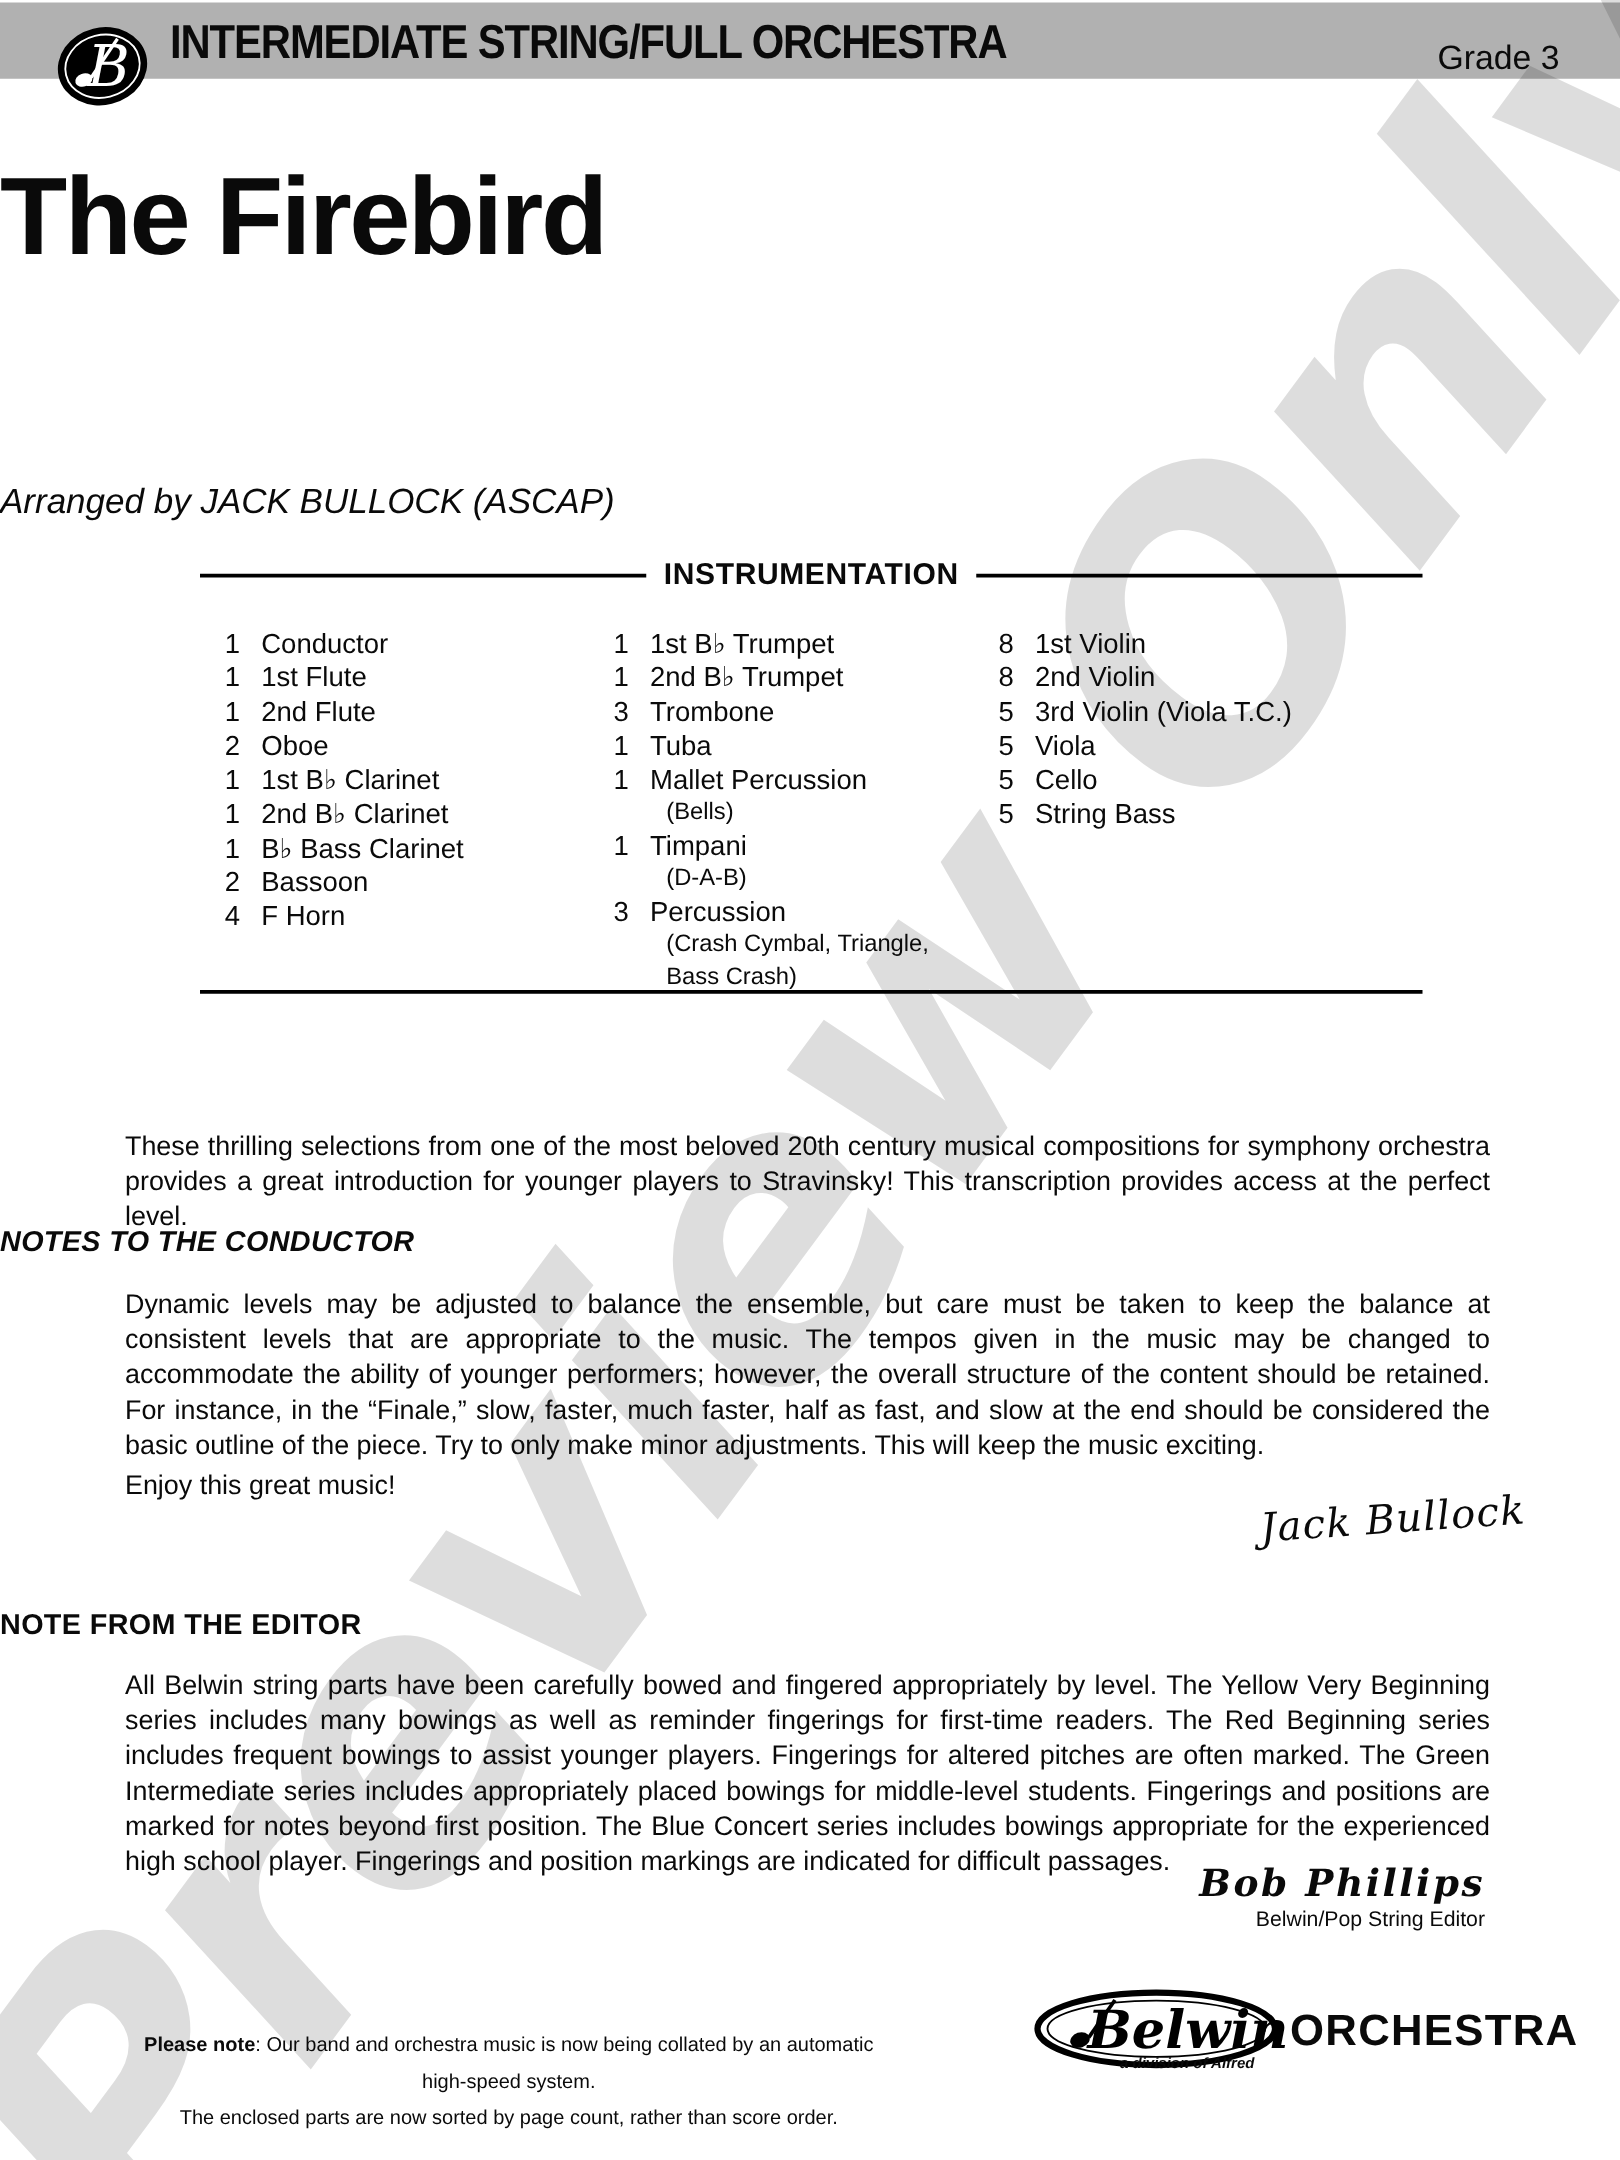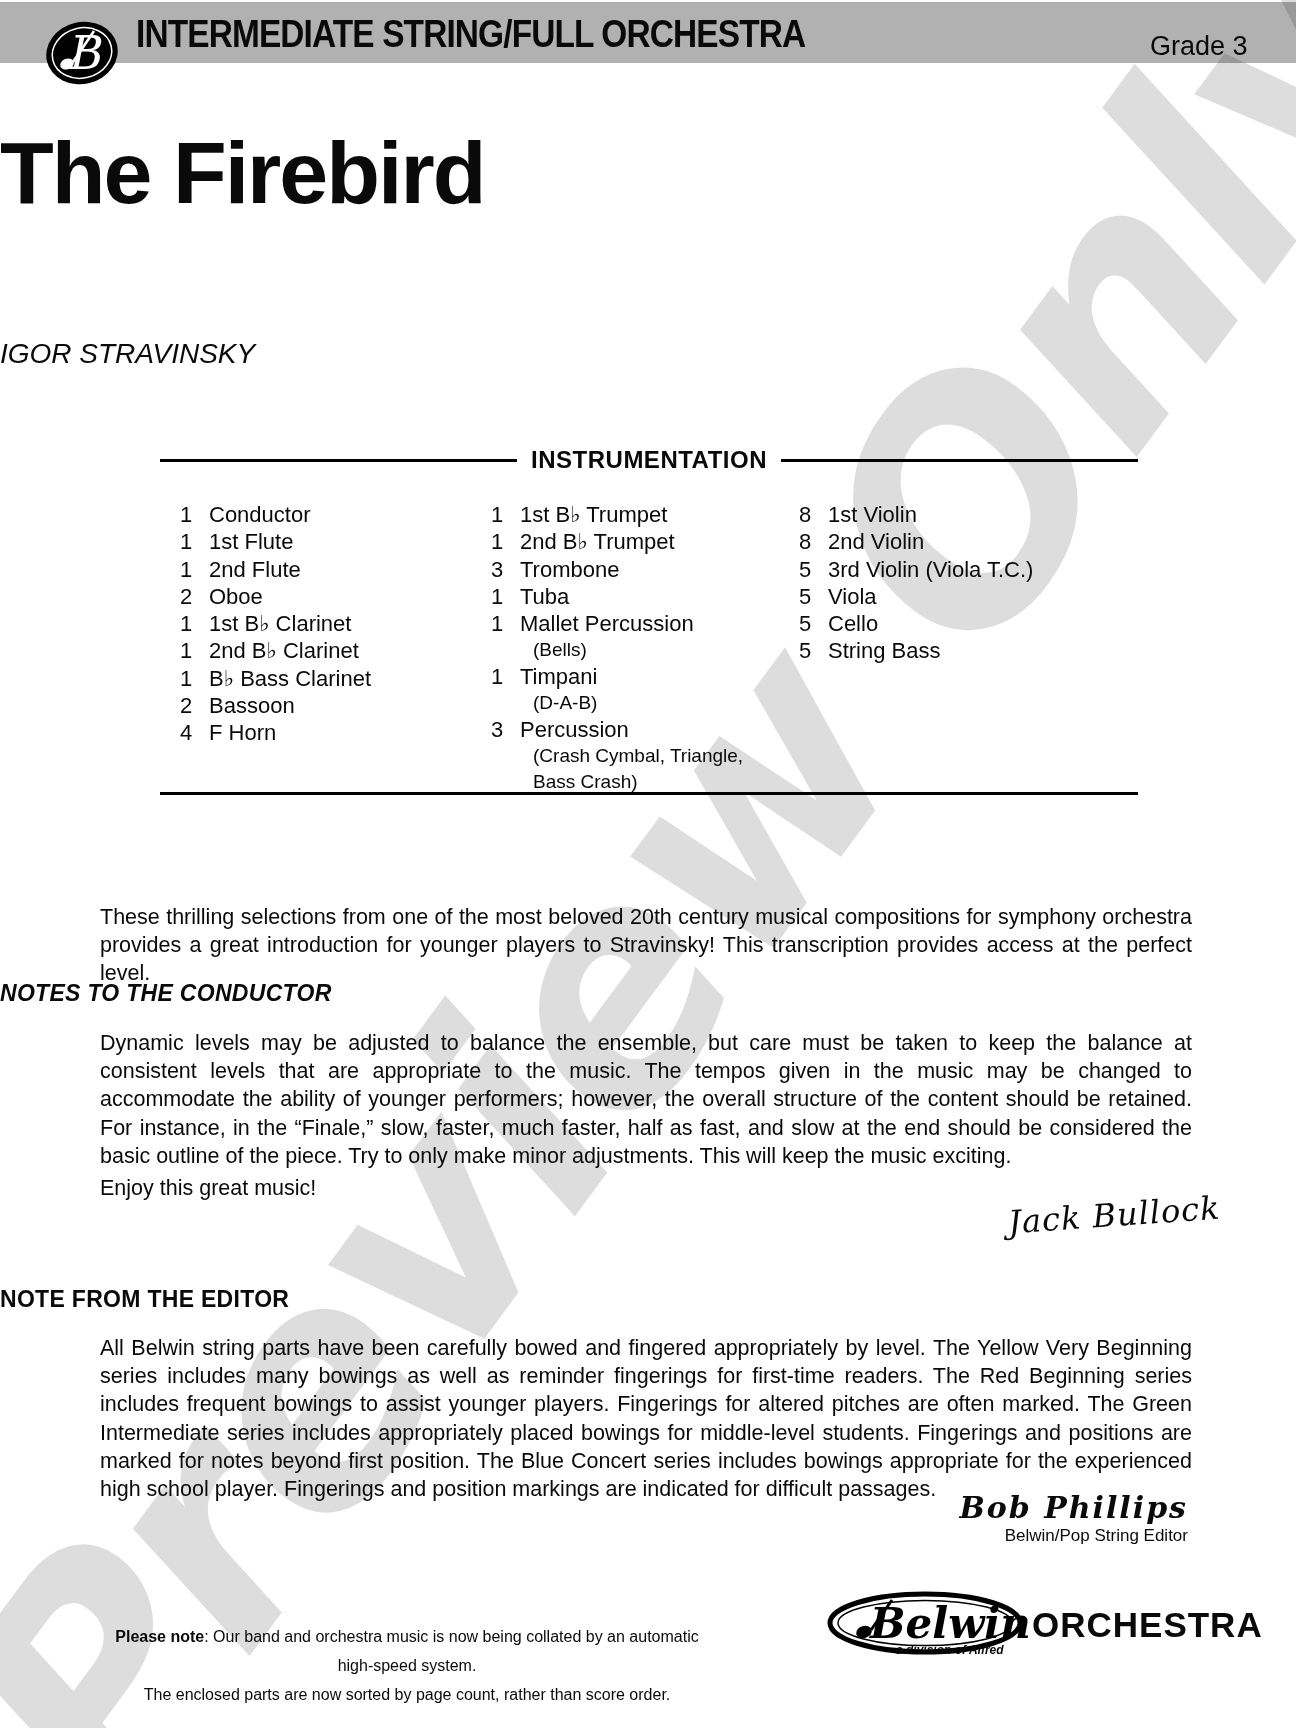--- a/index.html
+++ b/index.html
@@ -130,21 +130,21 @@
       <ellipse cx="38" cy="35" rx="30" ry="25" fill="none" stroke="#fff" stroke-width="1.5" transform="rotate(-14 38 35)"></ellipse>
       <text x="26" y="51" font-size="46" font-style="italic" font-family="DejaVu Serif, serif" fill="#fff">B</text>
       <ellipse cx="23" cy="46" rx="7" ry="5.2" fill="#fff" transform="rotate(-20 23 46)"></ellipse>
       <line x1="29" y1="44" x2="50" y2="13" stroke="#fff" stroke-width="2.6"></line>
     </svg>
   </div>
   <div class="series">INTERMEDIATE STRING/FULL ORCHESTRA</div>
   <div class="grade">Grade 3</div>
 
   <div class="center title">The Firebird</div>
-  <div class="center composer">IGOR STRAVINSKY</div>
+  <div class="center arranger">Arranged by JACK BULLOCK (ASCAP)</div>
 
   <div class="instr-head">
     <span class="rule"></span>
     <span class="htxt">INSTRUMENTATION</span>
     <span class="rule"></span>
   </div>
 
   <div class="icol icol-1">
     <div class="irow"><span class="qty">1</span><span class="iname">Conductor</span></div>
     <div class="irow"><span class="qty">1</span><span class="iname">1st Flute</span></div>

